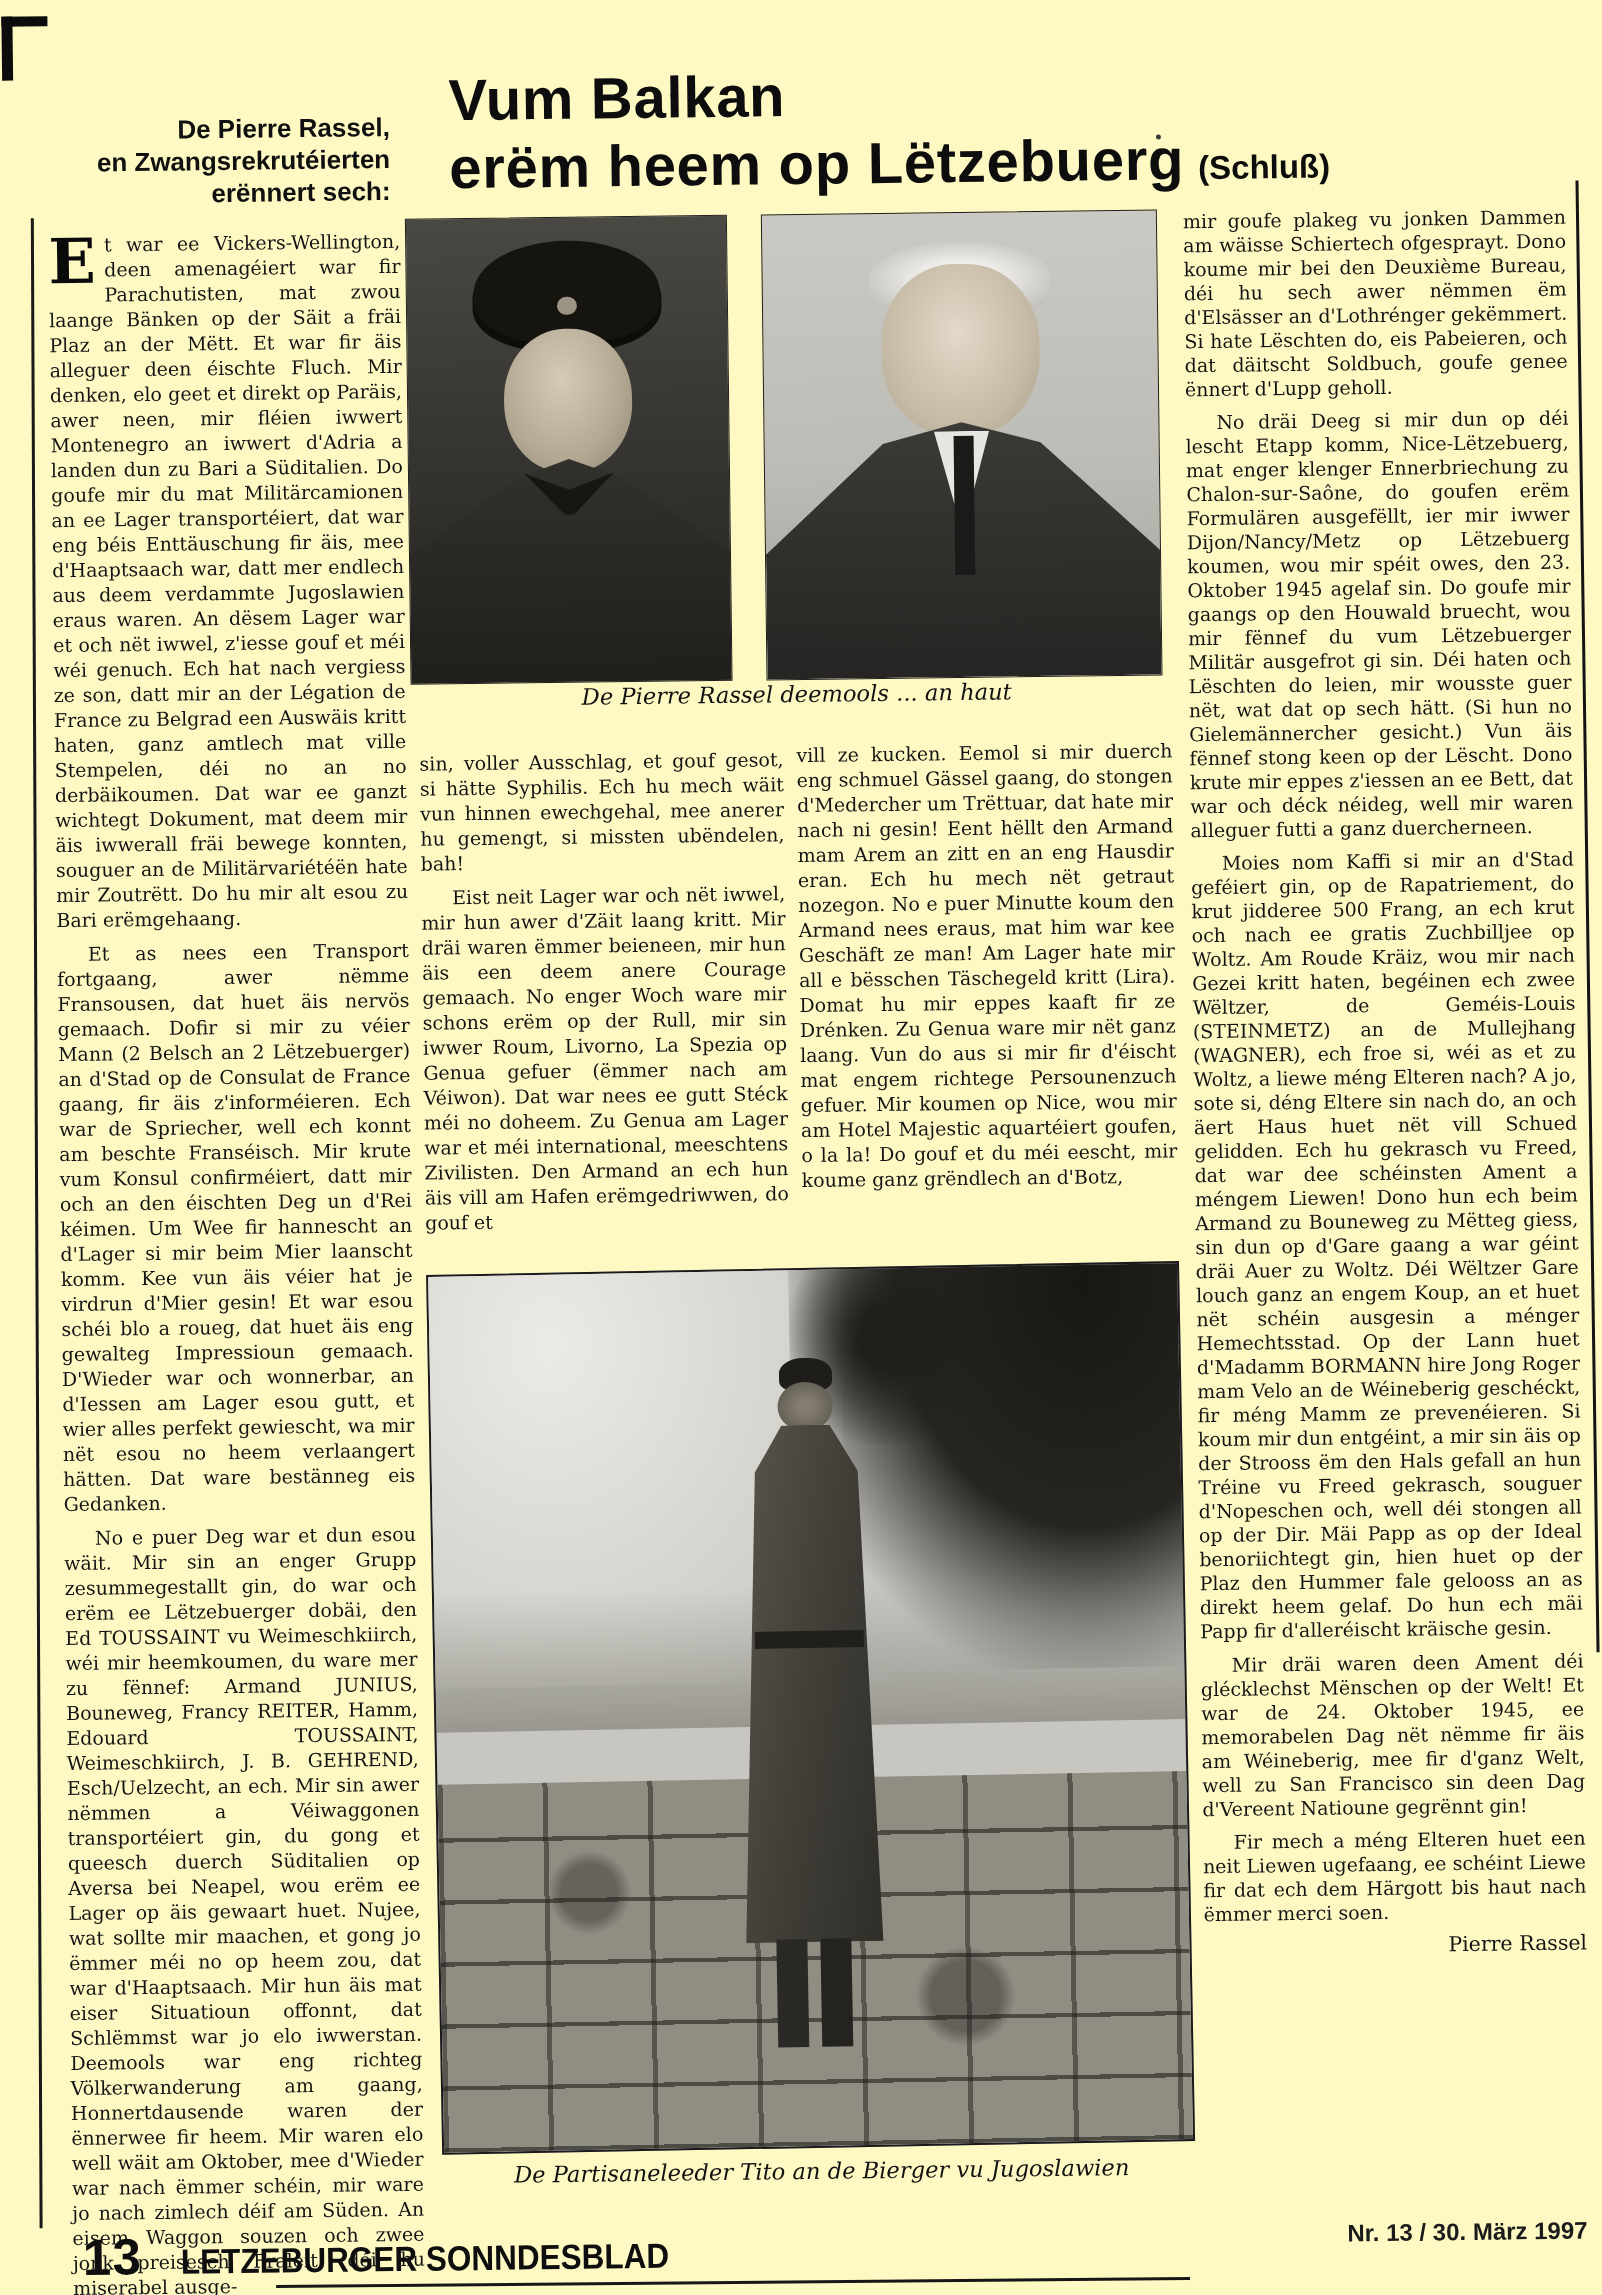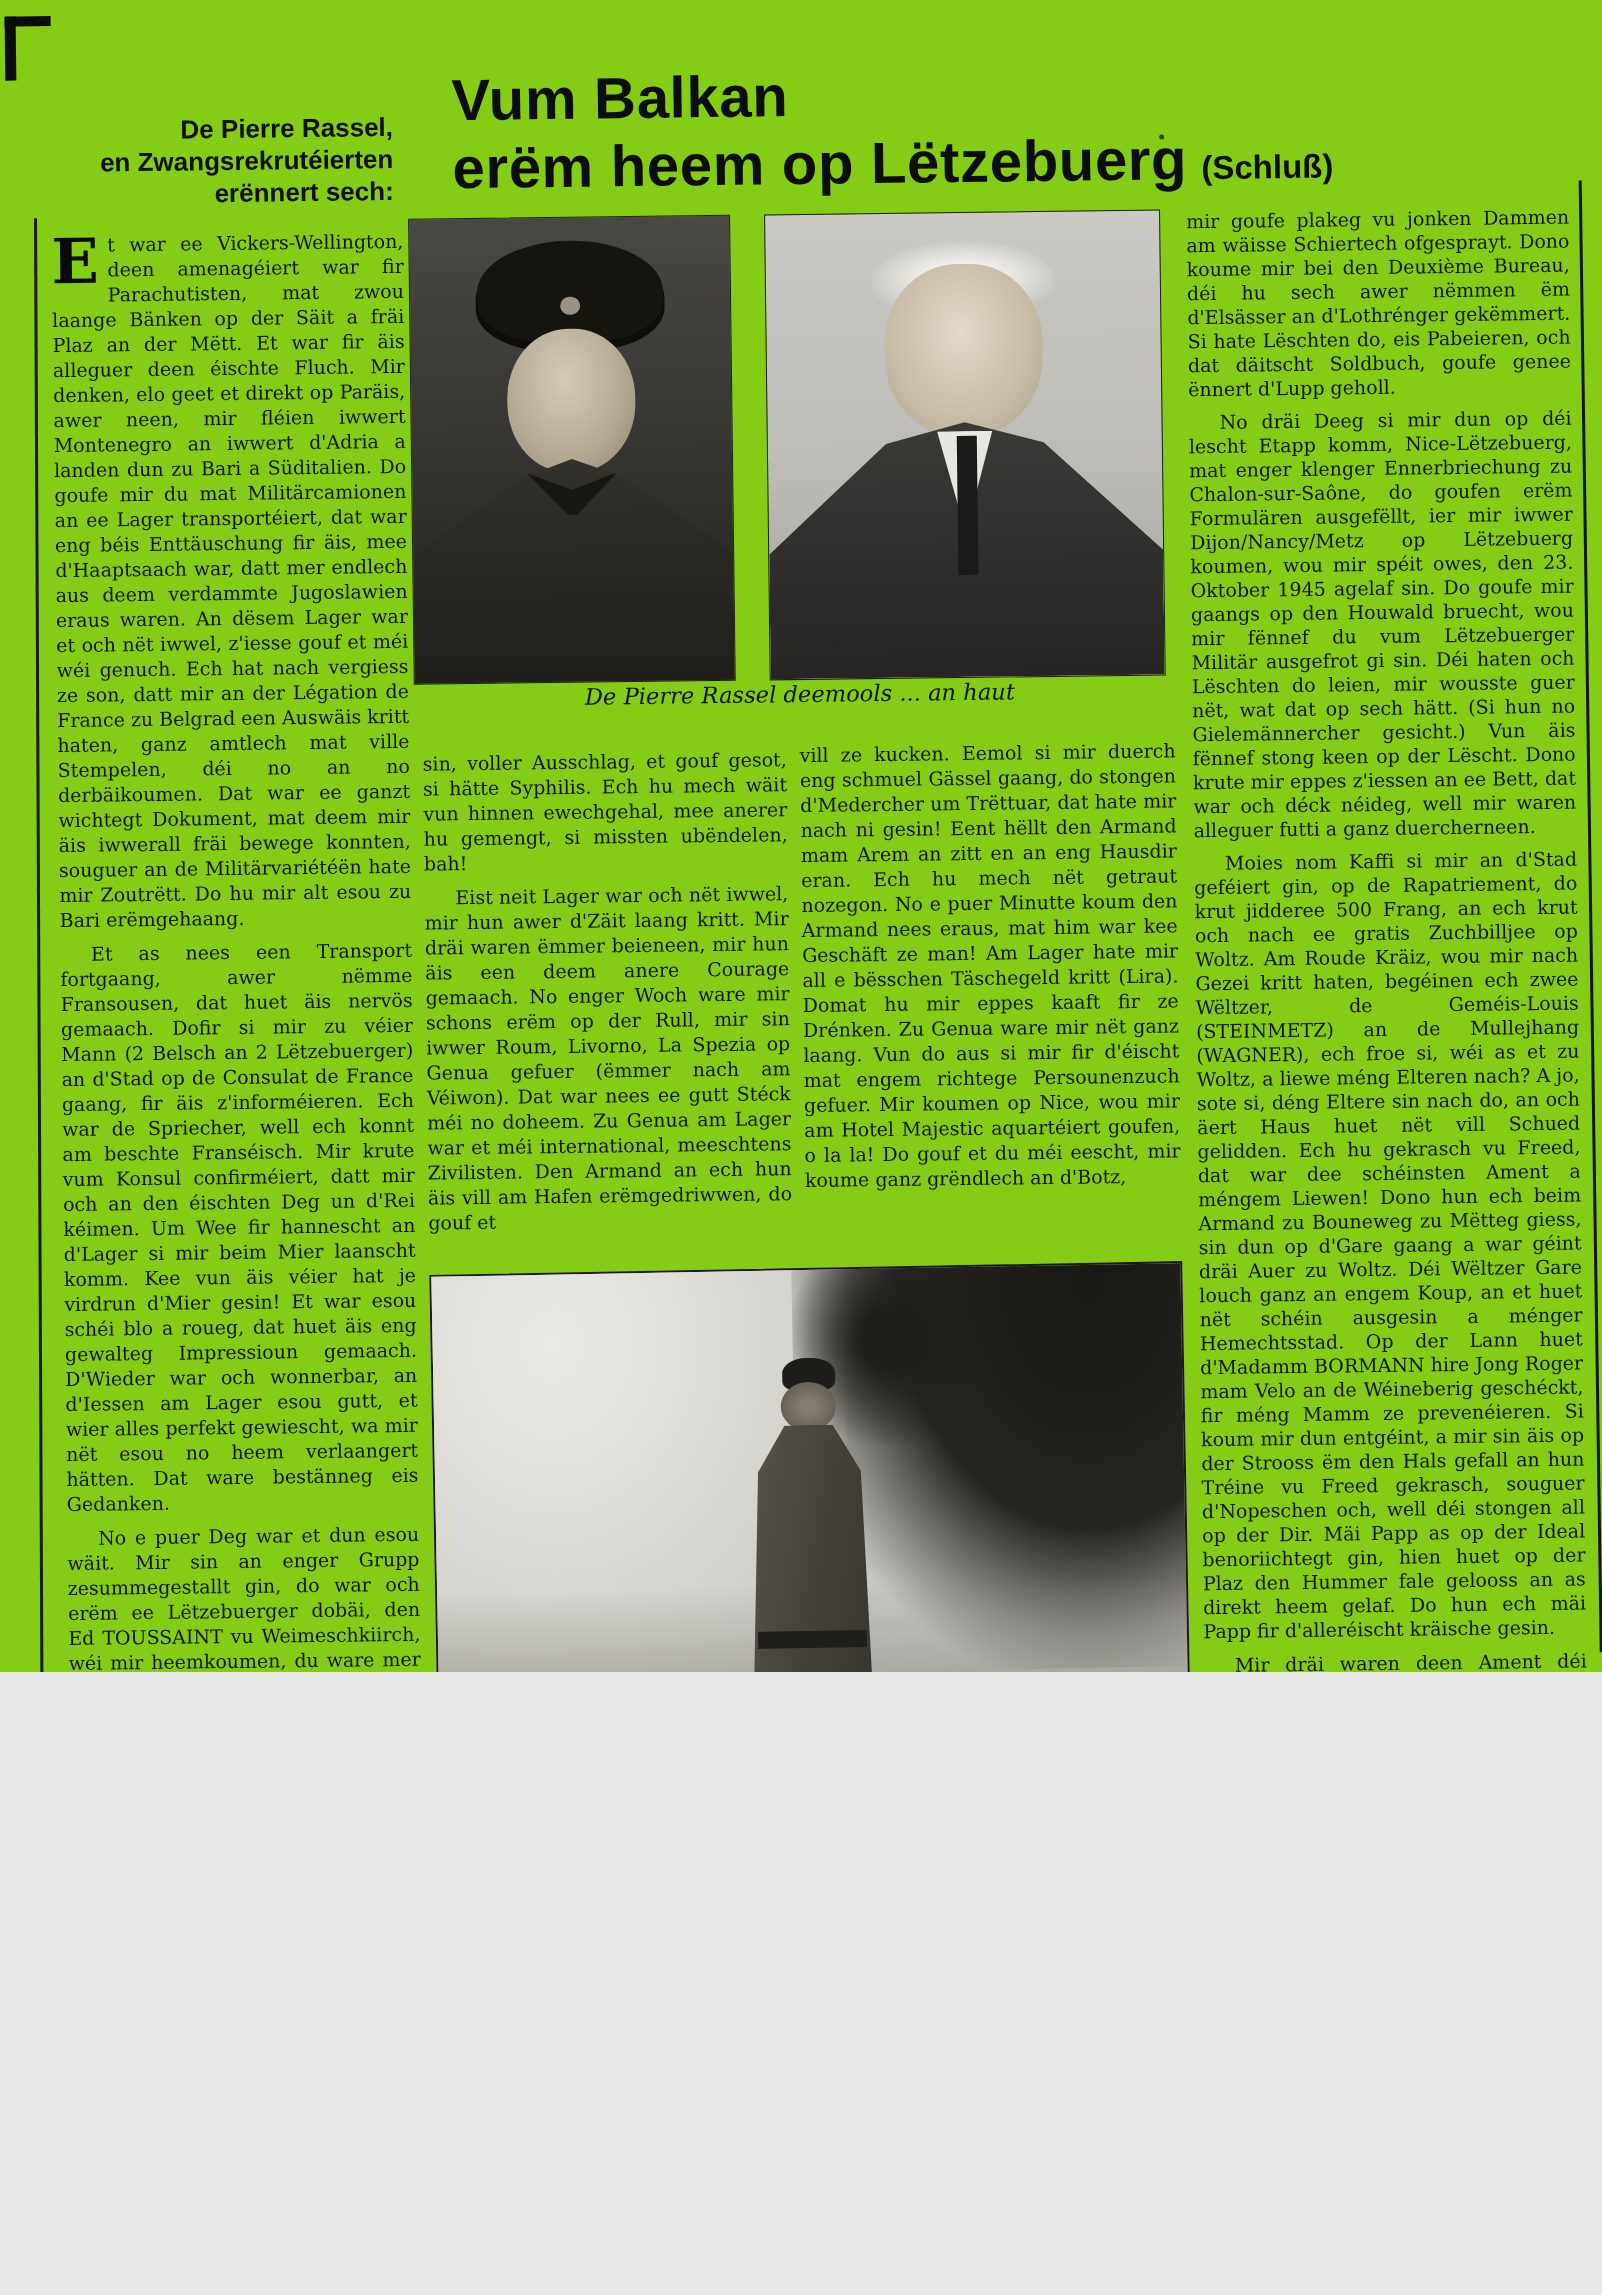--- a/index.html
+++ b/index.html
@@ -1,16 +1,16 @@
 <!DOCTYPE html>
 <html lang="lb" style="font-size:11.3px"><head>
 <meta charset="utf-8">
 <style>
   html,body{margin:0;padding:0;background:#e8e8e6;}
-  .page{position:relative;width:1603px;height:1672px;background:#84cc16;overflow:hidden;
+  .page{position:relative;width:1603px;height:2295px;background:#fef9c3;overflow:hidden;
         font-family:"DejaVu Serif",serif;color:#161616;}
   .tilt{position:absolute;inset:0;transform:rotate(-0.7deg);transform-origin:50% 42%;}
 
   
   .corner-mark{position:absolute;left:12.7px;top:7px;width:35px;height:54px;
                border-left:11.3px solid #0c0c0c;border-top:10px solid #0c0c0c;}
   .scan-line-left{position:absolute;left:40px;top:209px;width:2.8px;height:2010px;
                   background:#191919;transform:rotate(0.45deg);transform-origin:top center;}
   .scan-line-right{position:absolute;left:1585px;top:190px;width:2.8px;height:1472px;
                    background:#141414;transform:rotate(-0.12deg);transform-origin:top center;}

